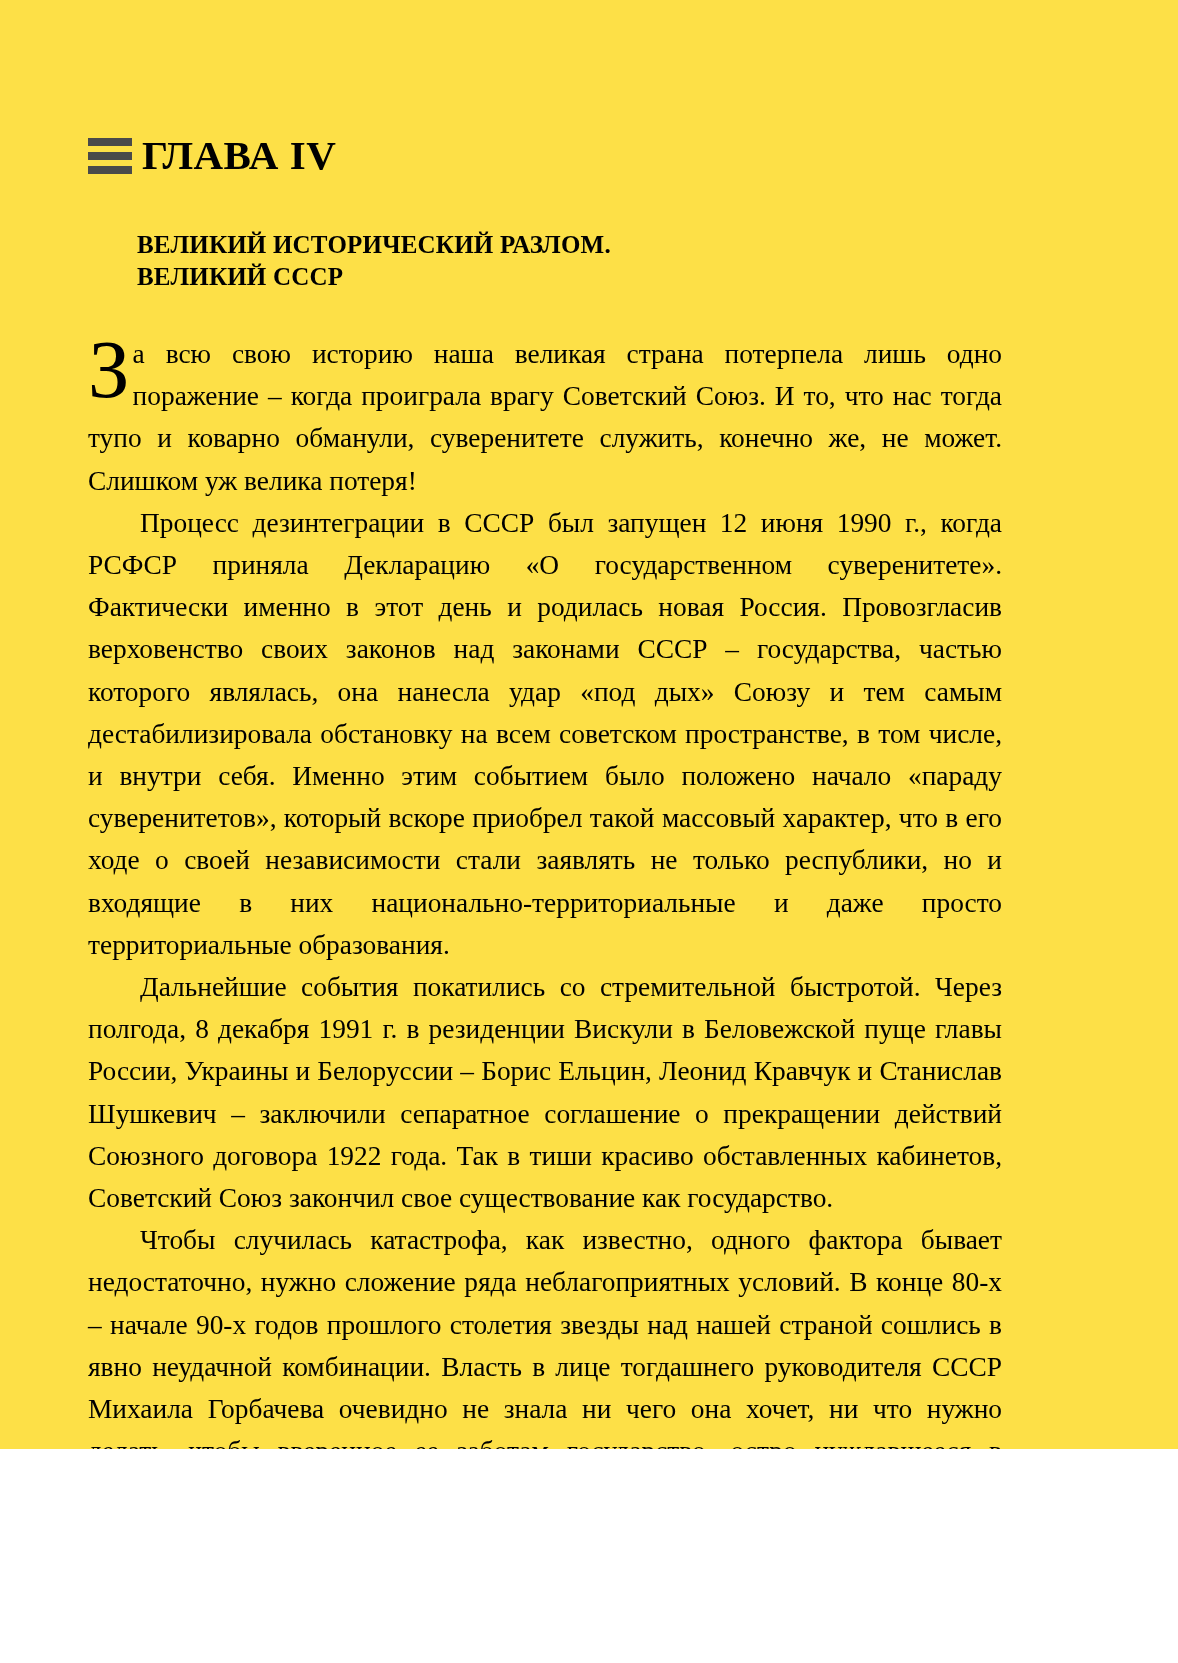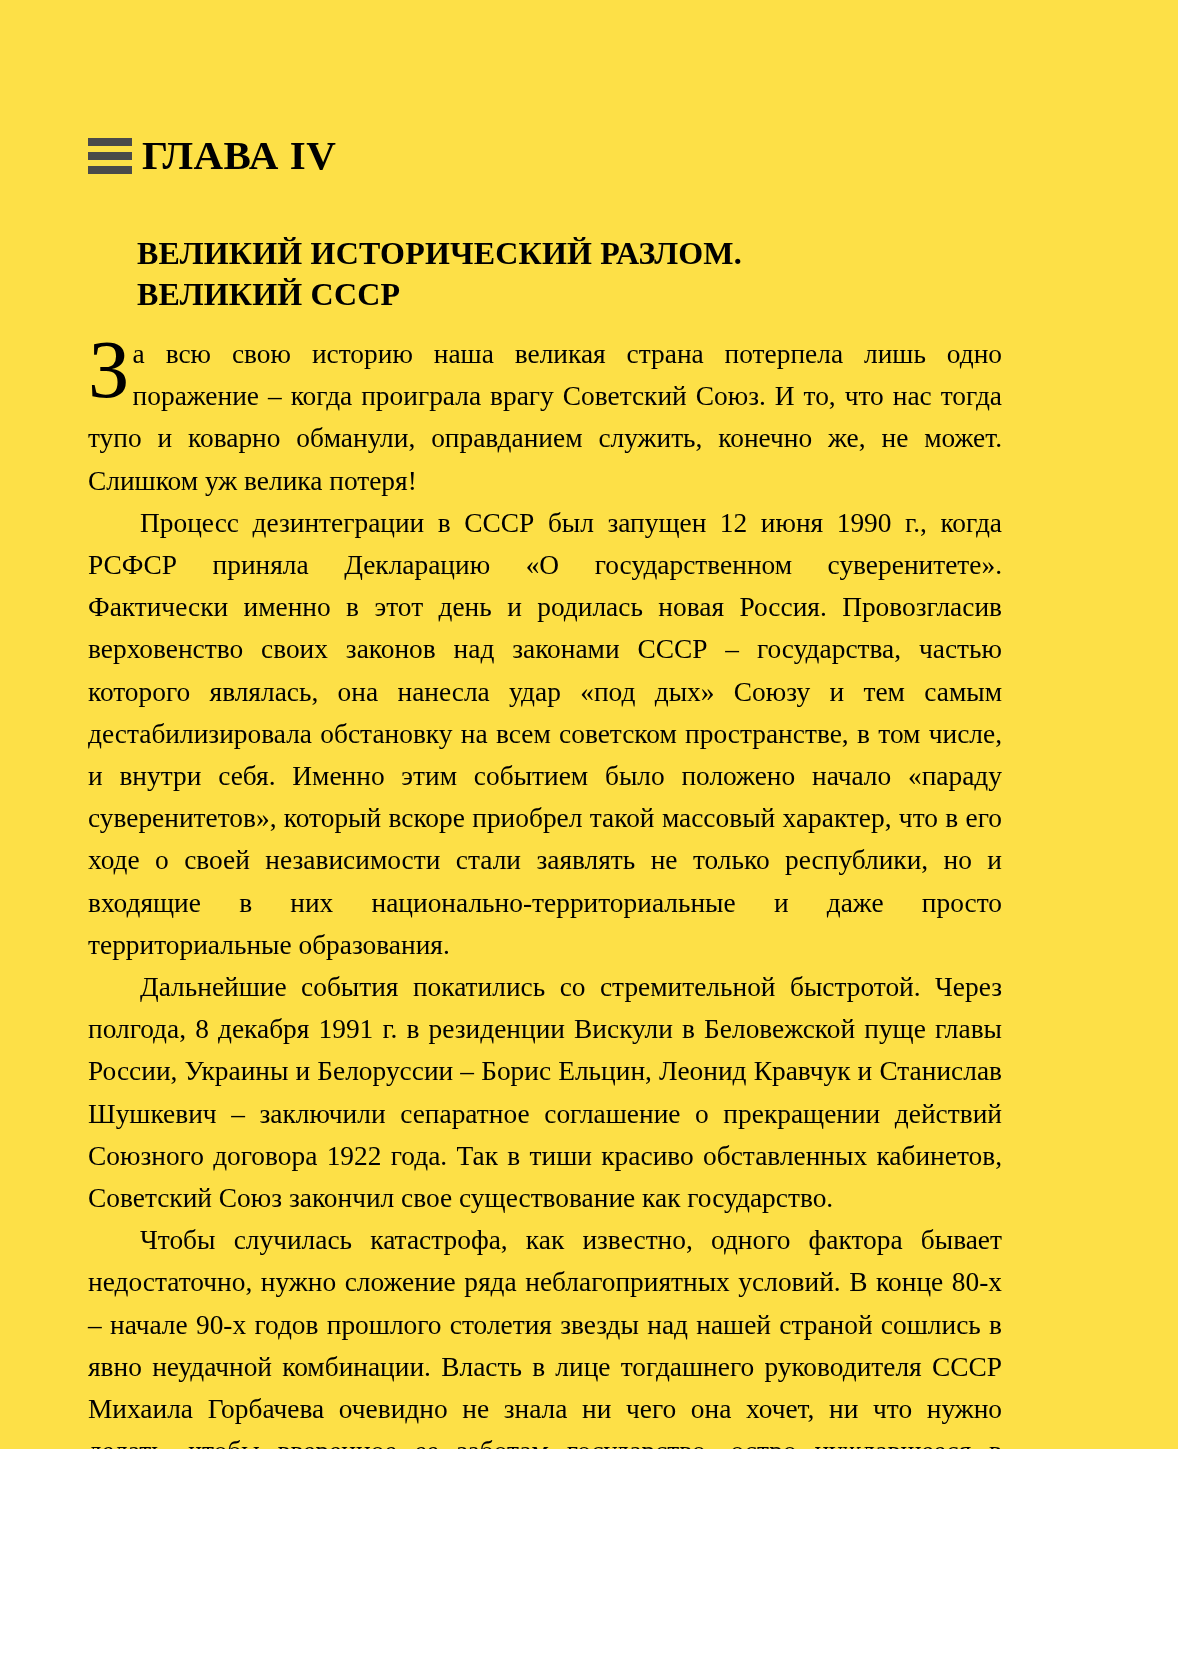--- a/index.html
+++ b/index.html
@@ -48,21 +48,21 @@
     line-height: 1;
     white-space: nowrap;
   }
 
   
   .chapter-title {
     position: absolute;
     left: 137px;
     top: 212px;
     width: 860px;
-    font-size: 32px;
+    font-size: 25px;
     font-weight: bold;
     line-height: 1.28;
     letter-spacing: 0.2px;
   }
   .chapter-title .line {
     display: block;
     white-space: nowrap;
   }
 
   
@@ -127,21 +127,21 @@
     </span>
     <span class="chapter-label">ГЛАВА IV</span>
   </div>
 
   <h1 class="chapter-title">
     <span class="line">ВЕЛИКИЙ ИСТОРИЧЕСКИЙ РАЗЛОМ.</span>
     <span class="line">ВЕЛИКИЙ СССР</span>
   </h1>
 
   <div class="body-text">
-    <p class="first"><span class="dropcap">З</span><span>а всю свою историю наша великая страна потерпела лишь одно поражение – когда проиграла врагу Советский Союз. И то, что нас тогда тупо и коварно обманули, оправданием служить, конечно же, не может. Слишком уж велика потеря!</span></p>
+    <p class="first"><span class="dropcap">З</span><span>а всю свою историю наша великая страна потерпела лишь одно поражение – когда проиграла врагу Советский Союз. И то, что нас тогда тупо и коварно обманули, суверенитете служить, конечно же, не может. Слишком уж велика потеря!</span></p>
     <p>Процесс дезинтеграции в СССР был запущен 12 июня 1990 г., когда РСФСР приняла Декларацию «О государственном суверенитете». Фактически именно в этот день и родилась новая Россия. Провозгласив верховенство своих законов над законами СССР – государства, частью которого являлась, она нанесла удар «под дых» Союзу и тем самым дестабилизировала обстановку на всем советском пространстве, в том числе, и внутри себя. Именно этим событием было положено начало «параду суверенитетов», который вскоре приобрел такой массовый характер, что в его ходе о своей независимости стали заявлять не только республики, но и входящие в них национально-территориальные и даже просто территориальные образования.</p>
     <p>Дальнейшие события покатились со стремительной быстротой. Через полгода, 8 декабря 1991 г. в резиденции Вискули в Беловежской пуще главы России, Украины и Белоруссии – Борис Ельцин, Леонид Кравчук и Станислав Шушкевич – заключили сепаратное соглашение о прекращении действий Союзного договора 1922 года. Так в тиши красиво обставленных кабинетов, Советский Союз закончил свое существование как государство.</p>
     <p>Чтобы случилась катастрофа, как известно, одного фактора бывает недостаточно, нужно сложение ряда неблагоприятных условий. В конце 80-х – начале 90-х годов прошлого столетия звезды над нашей страной сошлись в явно неудачной комбинации. Власть в лице тогдашнего руководителя СССР Михаила Горбачева очевидно не знала ни чего она хочет, ни что нужно делать, чтобы вверенное ее заботам государство, остро нуждавшееся в политических и экономических реформах, безболезненно преодолело кризис и продолжила свое поступательное развитие. В конец запутавшись в нарративах и мыслеформах в виде «перестройки»,</p>
   </div>
 
   <div class="footer">
     <svg class="rules" width="870" height="70" viewBox="0 0 870 70">
       <polygon points="0,6 805,6 828,20 0,20" fill="#9e9e9e"></polygon>
       <polygon points="0,26 818,26 841,40 0,40" fill="#9e9e9e"></polygon>
       <polygon points="0,46 831,46 854,60 0,60" fill="#9e9e9e"></polygon>

